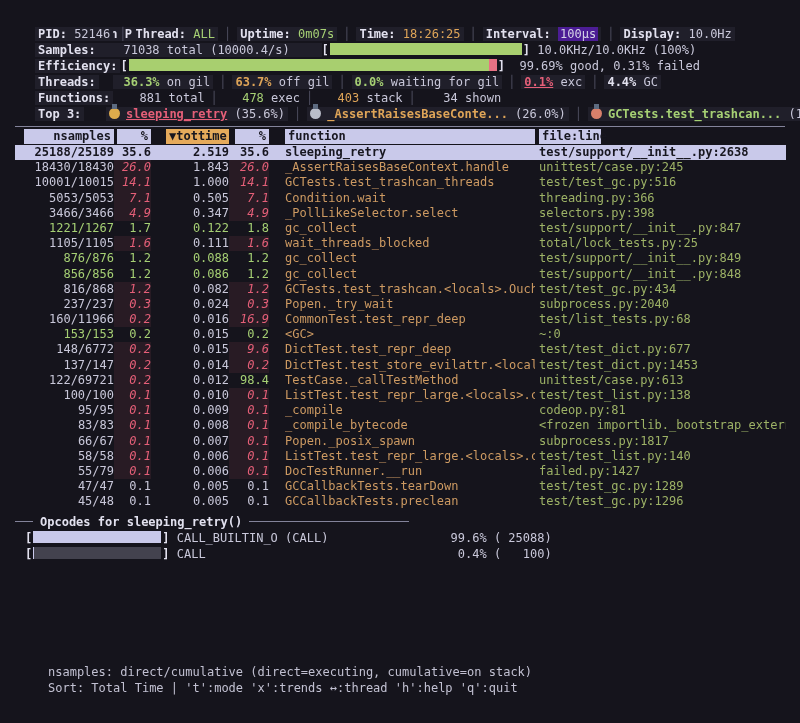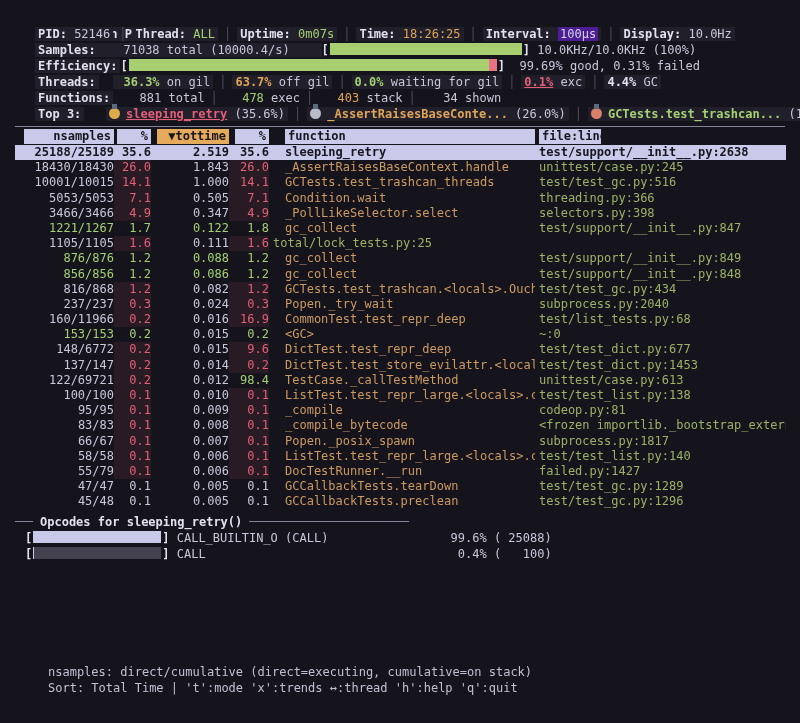--- a/index.html
+++ b/index.html
@@ -38,30 +38,30 @@
   .hrule{border:none;border-top:1px solid #83839a;margin:4px 0 2px 0;}
   
   .tbl{width:771px;}
   .trow{display:grid;grid-template-columns:99px 37px 78px 40px 266px 1fr;
         height:15.2px;line-height:15.2px;white-space:pre;overflow:hidden;position:relative;}
   .thead{height:15px;line-height:15px;margin-bottom:1px;}
   .cell{overflow:hidden;}
   .c-ns,.c-p1,.c-tt,.c-p2{text-align:right;}
   .c-fn{padding-left:16px;color:var(--tan);}
   .c-fl{padding-left:4px;color:var(--olive);}
-  .hot{color:var(--red);background:rgba(229,95,120,.09);}
+  .hot{color:var(--red);background:rgba(229,95,120,.09);font-style:italic;}
   .gc{color:var(--green);}
   .trow.sel{background:var(--lav);}
   .trow.sel .cell{color:var(--seldark);font-weight:bold;}
   .hcell{font-weight:bold;color:#17161f;}
   .hpatch{display:inline-block;background:var(--lav);padding:0 3px;}
   .hpatch.sorted{background:#e5aa5b;}
   .h-ns{width:90px;text-align:right;}
   .h-p1,.h-p2{width:34px;text-align:right;}
-  .h-tt{width:72px;text-align:right;}
+  .h-tt{width:63px;text-align:right;}
   .h-fn{width:254px;}
   .h-fl{width:62px;}
   
   .op-title{display:flex;align-items:center;height:16px;margin-top:4px;}
   .op-title .dash{border-top:1px solid #83839a;height:0;}
   .op-title .d1{width:18px;}
   .op-title .d2{width:160px;}
   .op-title .t{font-weight:bold;color:var(--bright);padding:0 7px;white-space:pre;}
   .op-row{height:16px;line-height:16px;white-space:pre;padding-left:10px;}
   .op-name{display:inline-block;width:255px;}
@@ -155,20 +155,21 @@
       <div class="cell c-p2 gc">1.8</div>
       <div class="cell c-fn">gc_collect</div>
       <div class="cell c-fl">test/support/__init__.py:847</div>
     </div>
         <div class="trow">
       
       <div class="cell c-ns">1105/1105</div>
       <div class="cell c-p1 hot">1.6</div>
       <div class="cell c-tt">0.111</div>
       <div class="cell c-p2 hot">1.6</div>
+      <div class="cell c-fn">wait_threads_blocked</div>
       <div class="cell c-fl">total/lock_tests.py:25</div>
     </div>
         <div class="trow">
       
       <div class="cell c-ns gc">876/876</div>
       <div class="cell c-p1 gc">1.2</div>
       <div class="cell c-tt gc">0.088</div>
       <div class="cell c-p2 gc">1.2</div>
       <div class="cell c-fn">gc_collect</div>
       <div class="cell c-fl">test/support/__init__.py:849</div>

